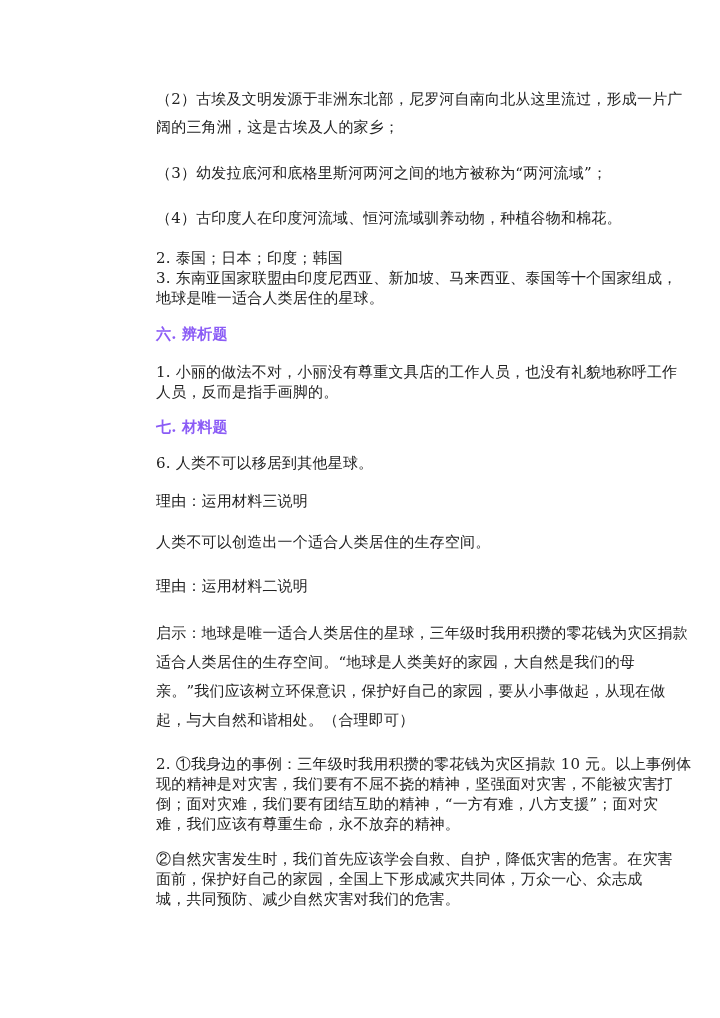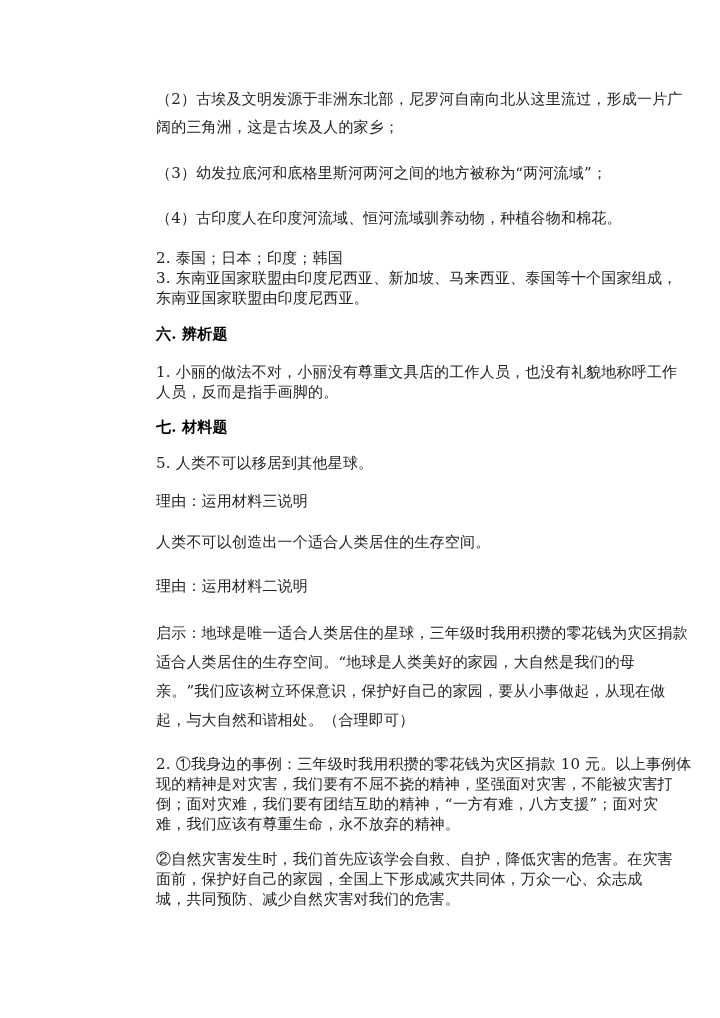--- a/index.html
+++ b/index.html
@@ -1,41 +1,41 @@
 <!DOCTYPE html>
 <html><head>
 <meta charset="utf-8">
 <style>
   html, body { margin: 0; padding: 0; background: #ffffff; }
   body { width: 720px; height: 1018px; position: relative; overflow: hidden;
          font-family: "DejaVu Serif", "Liberation Serif", serif; color: #222222; }
   .line { position: absolute; left: 108px; white-space: nowrap; font-size: 15px; line-height: 20px; letter-spacing: 0.2px; margin-left: 48px; }
-  .heading { font-weight: bold; color: #000000; }
+  .heading { font-weight: bold; color: #8b5cf6; }
 </style>
 </head>
 <body>
 
 <div>
   <div class="line" style="top:89px">（2）古埃及文明发源于非洲东北部，尼罗河自南向北从这里流过，形成一片广</div>
   <div class="line" style="top:117px">阔的三角洲，这是古埃及人的家乡；</div>
 
   <div class="line" style="top:163px">（3）幼发拉底河和底格里斯河两河之间的地方被称为“两河流域”；</div>
 
   <div class="line" style="top:208px">（4）古印度人在印度河流域、恒河流域驯养动物，种植谷物和棉花。</div>
 
   <div class="line" style="top:248px">2. 泰国；日本；印度；韩国</div>
   <div class="line" style="top:268px">3. 东南亚国家联盟由印度尼西亚、新加坡、马来西亚、泰国等十个国家组成，</div>
-  <div class="line" style="top:288px">东南亚国家联盟由印度尼西亚。</div>
+  <div class="line" style="top:288px">地球是唯一适合人类居住的星球。</div>
 
   <div class="line heading" style="top:324px">六. 辨析题</div>
   <div class="line" style="top:362px">1. 小丽的做法不对，小丽没有尊重文具店的工作人员，也没有礼貌地称呼工作</div>
   <div class="line" style="top:382px">人员，反而是指手画脚的。</div>
 
   <div class="line heading" style="top:417px">七. 材料题</div>
-  <div class="line" style="top:453px">5. 人类不可以移居到其他星球。</div>
+  <div class="line" style="top:453px">6. 人类不可以移居到其他星球。</div>
   <div class="line" style="top:491px">理由：运用材料三说明</div>
   <div class="line" style="top:532px">人类不可以创造出一个适合人类居住的生存空间。</div>
   <div class="line" style="top:576px">理由：运用材料二说明</div>
 
   <div class="line" style="top:623px">启示：地球是唯一适合人类居住的星球，三年级时我用积攒的零花钱为灾区捐款</div>
   <div class="line" style="top:652px">适合人类居住的生存空间。“地球是人类美好的家园，大自然是我们的母</div>
   <div class="line" style="top:681px">亲。”我们应该树立环保意识，保护好自己的家园，要从小事做起，从现在做</div>
   <div class="line" style="top:710px">起，与大自然和谐相处。（合理即可）</div>
 
   <div class="line" style="top:754px">2. ①我身边的事例：三年级时我用积攒的零花钱为灾区捐款 10 元。以上事例体</div>

